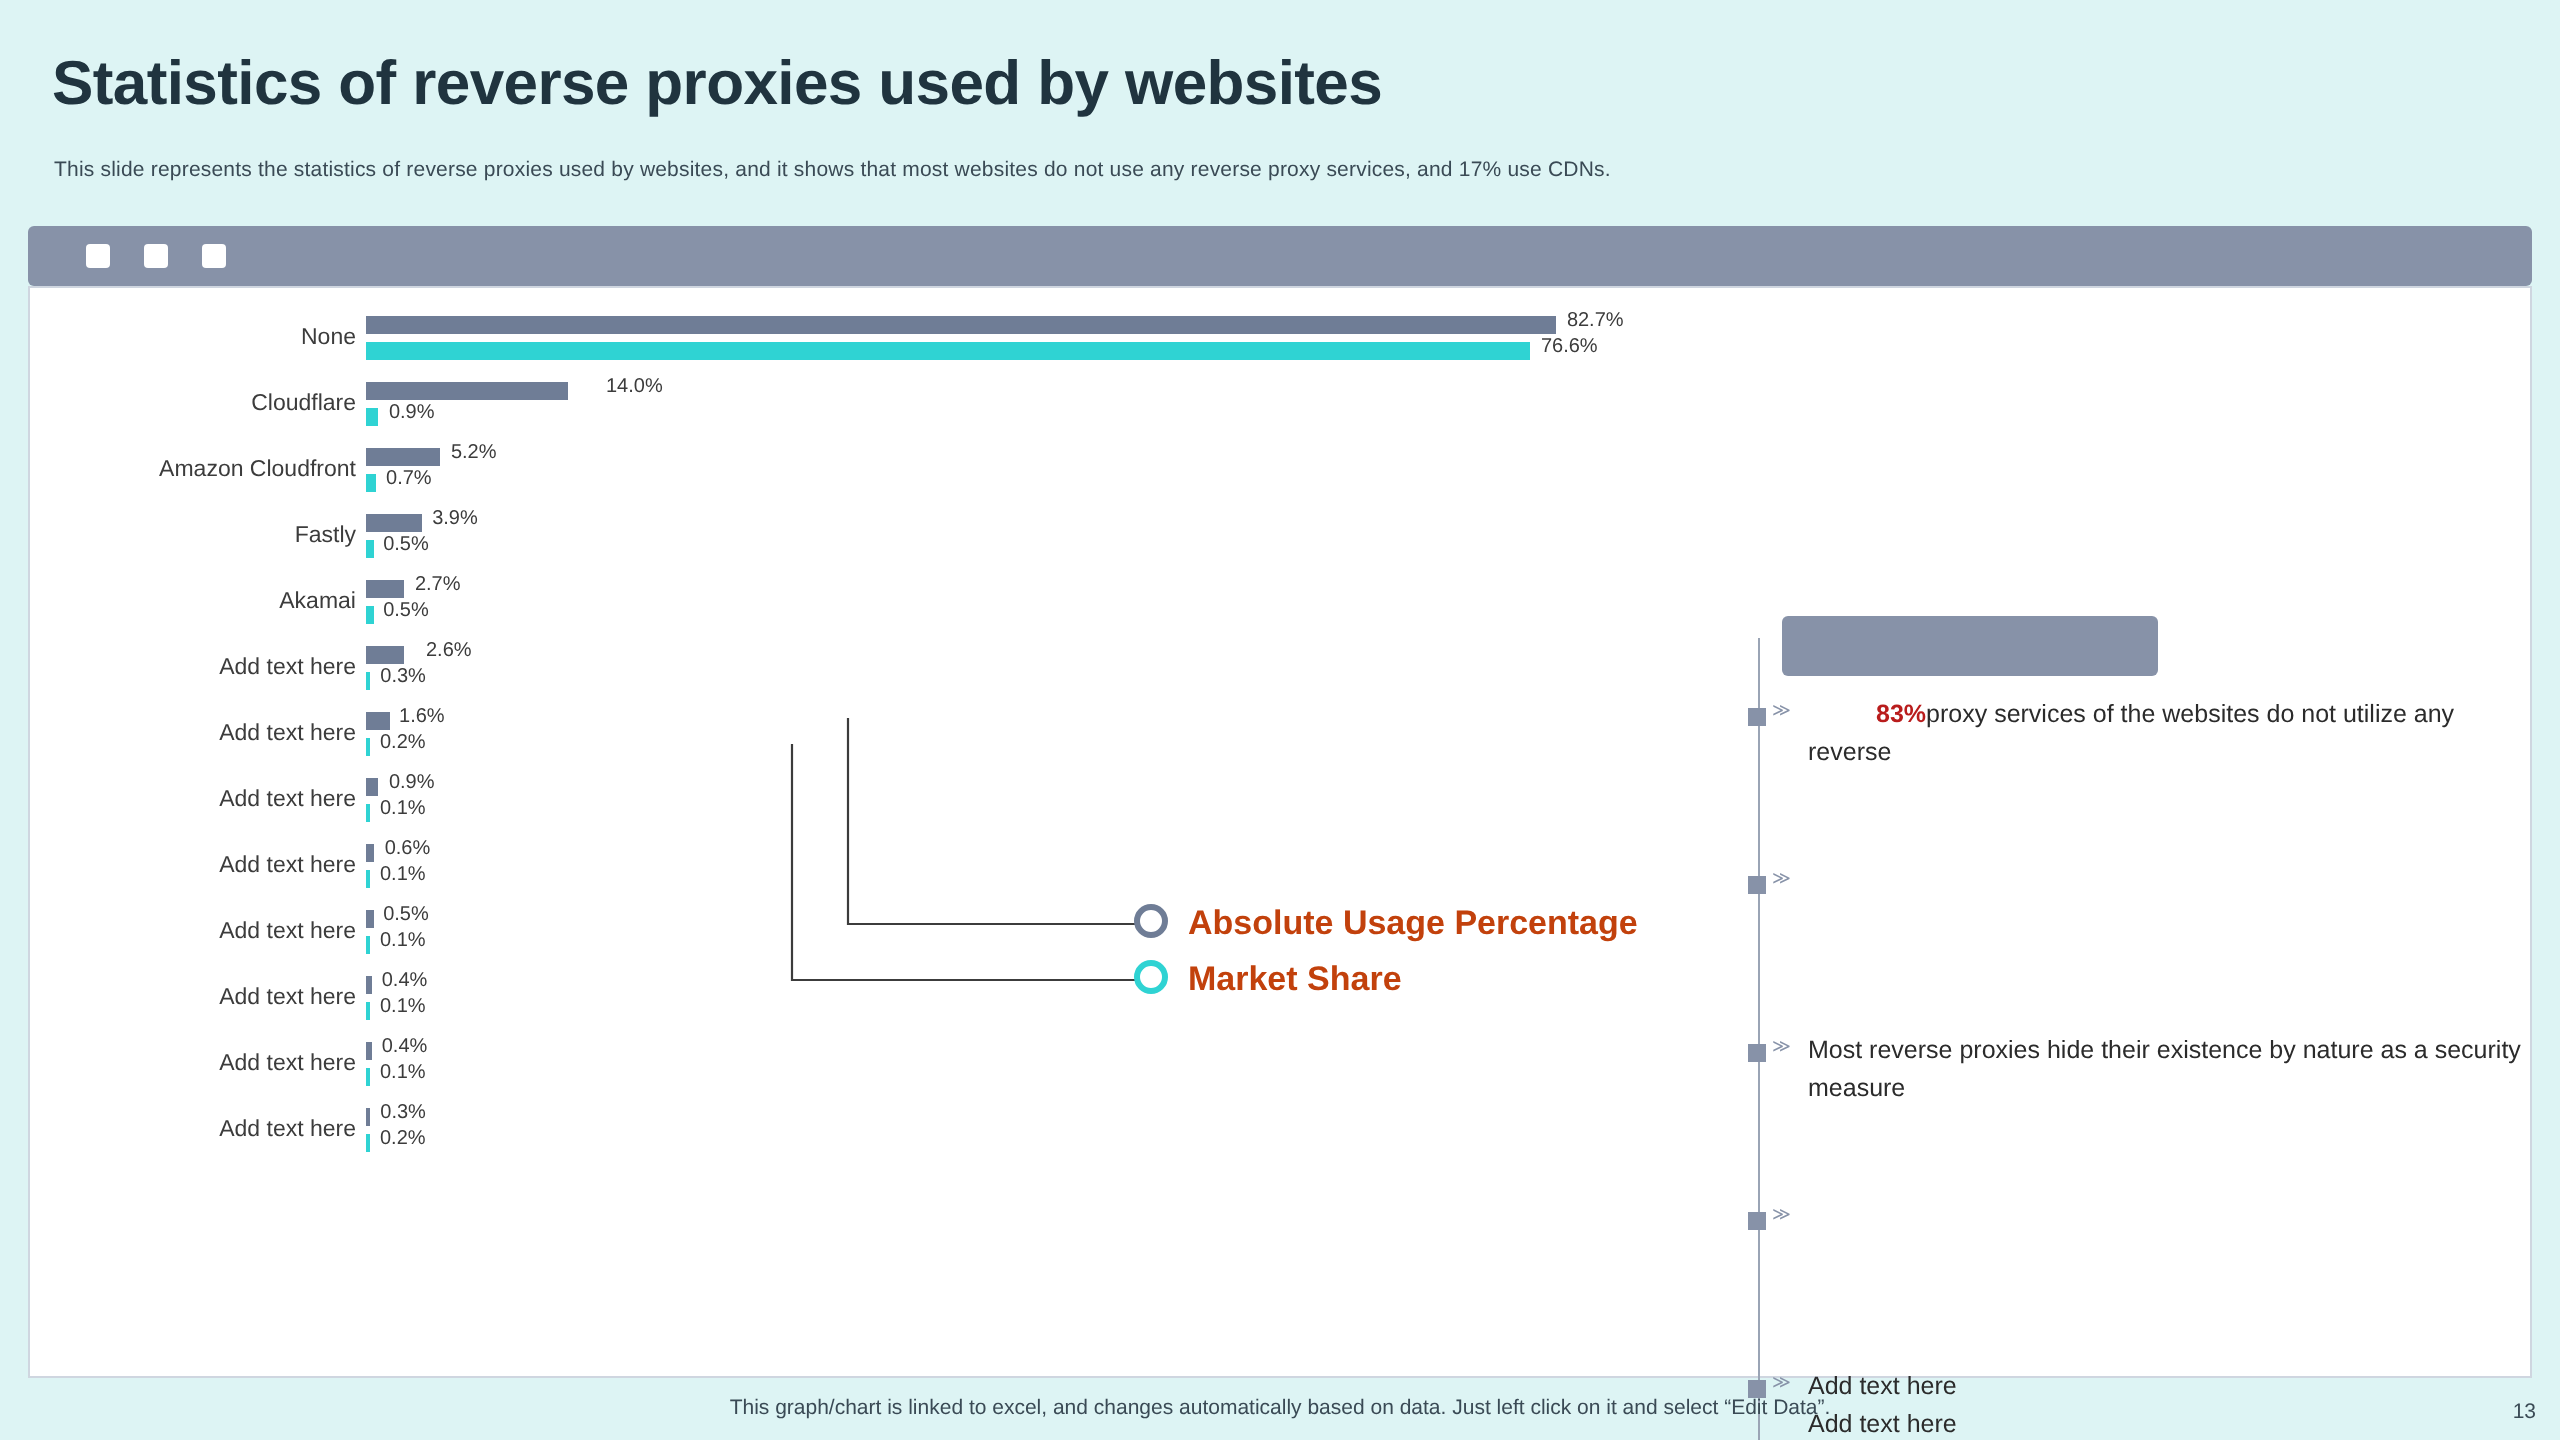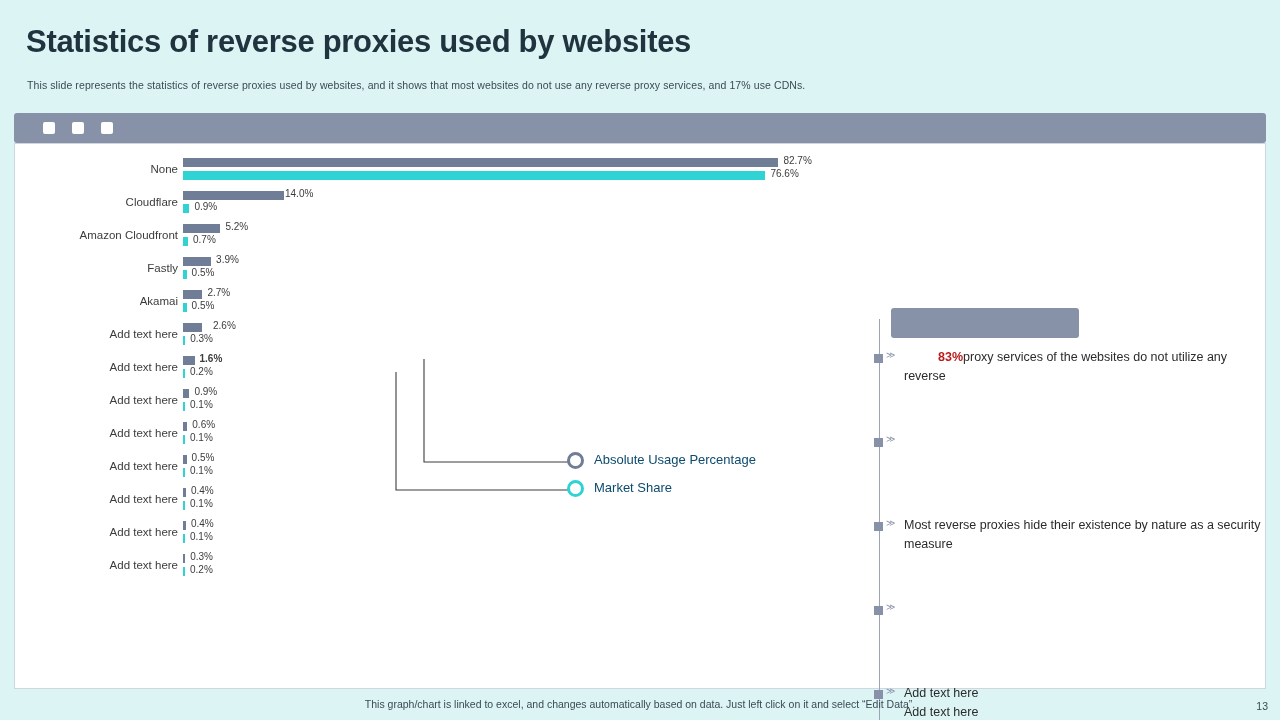--- a/index.html
+++ b/index.html
@@ -64,21 +64,21 @@
   .legend { position:absolute; left:548px; top:295px; }
   .leg-item { position:relative; height:28px; }
   .leg-mark {
     position:absolute; left:0; top:3px; width:17px; height:17px;
     border-radius:50%; background:#ffffff;
   }
   .leg-mark.a { border:3px solid #6f7d96; }
   .leg-mark.b { border:3px solid #2fd3d3; }
   .leg-text {
     position:absolute; left:27px; top:3px;
-    font-size:13px; font-weight:normal; color:#0c4a6e; white-space:nowrap;
+    font-size:17px; font-weight:bold; color:#c2410c; white-space:nowrap;
   }
   .connector { position:absolute; left:0; top:0; }
 
   
   .kt-head {
     position:absolute; left:876px; top:164px; width:188px; height:30px;
     background:#8792a8; border-radius:3px;
   }
   .kt-head span {
     display:block; text-align:center; line-height:30px;
@@ -133,21 +133,21 @@
             <div class="bar a" style="width: 595.44px;"></div>
             <div class="lab a" style="left: 600.44px;">82.7%</div>
             <div class="bar b" style="width: 582.48px;"></div>
             <div class="lab b" style="left: 587.48px;">76.6%</div>
           </div>
         </div>
         <div class="row">
           <div class="cat">Cloudflare</div>
           <div class="bars">
             <div class="bar a" style="width: 100.8px;"></div>
-            <div class="lab a" style="left: 102px;">14.0%</div>
+            <div class="lab a" style="left: 120px;">14.0%</div>
             <div class="bar b" style="width: 6.48px;"></div>
             <div class="lab b" style="left: 11.48px;">0.9%</div>
           </div>
         </div>
         <div class="row">
           <div class="cat">Amazon Cloudfront</div>
           <div class="bars">
             <div class="bar a" style="width: 37.44px;"></div>
             <div class="lab a" style="left: 42.44px;">5.2%</div>
             <div class="bar b" style="width: 5.04px;"></div>
@@ -178,21 +178,21 @@
             <div class="bar a" style="width: 18.72px;"></div>
             <div class="lab a" style="left: 30px;">2.6%</div>
             <div class="bar b" style="width: 2.16px;"></div>
             <div class="lab b" style="left: 7.16px;">0.3%</div>
           </div>
         </div>
         <div class="row">
           <div class="cat">Add text here</div>
           <div class="bars">
             <div class="bar a" style="width: 11.52px;"></div>
-            <div class="lab a" style="left: 16.52px; font-weight: bold;">1.6%</div>
+            <div class="lab a" style="left: 16.52px;">1.6%</div>
             <div class="bar b" style="width: 2px;"></div>
             <div class="lab b" style="left: 7px;">0.2%</div>
           </div>
         </div>
         <div class="row">
           <div class="cat">Add text here</div>
           <div class="bars">
             <div class="bar a" style="width: 6.48px;"></div>
             <div class="lab a" style="left: 11.48px;">0.9%</div>
             <div class="bar b" style="width: 2px;"></div>

